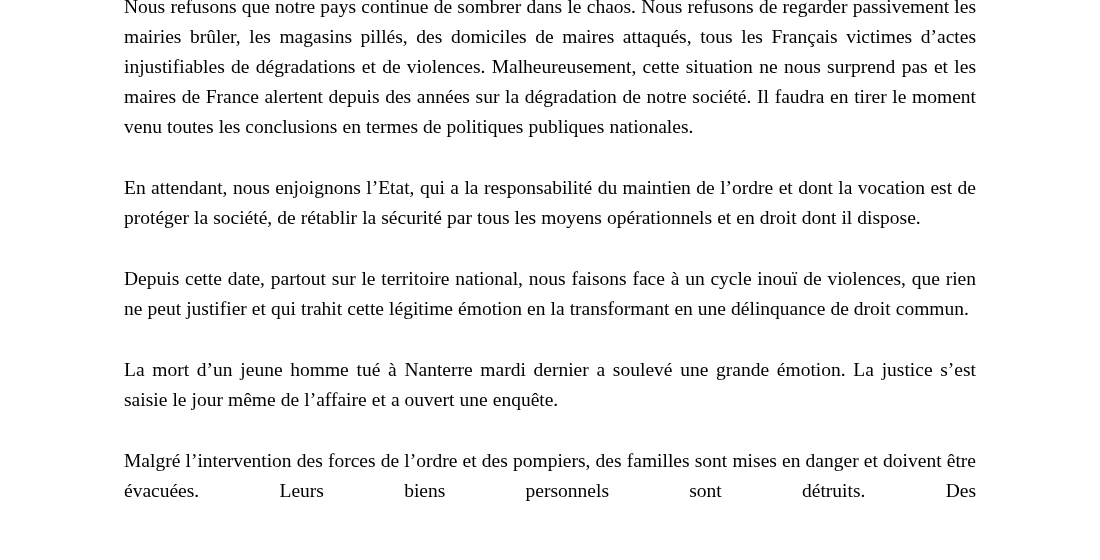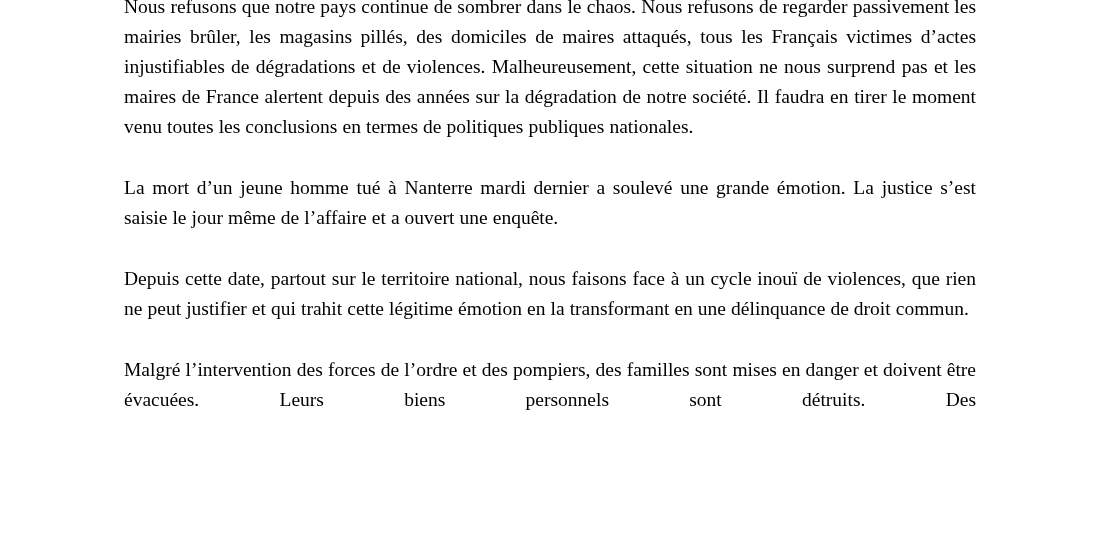--- a/index.html
+++ b/index.html
@@ -47,17 +47,18 @@
   .para.full-justify {
     text-align-last: justify;
   }
 </style>
 </head>
 <body>
 
 <div id="page">
   <div id="doc-body">
     <p class="para clipped-top">Nous refusons que notre pays continue de sombrer dans le chaos. Nous refusons de regarder passivement les mairies brûler, les magasins pillés, des domiciles de maires attaqués, tous les Français victimes d’actes injustifiables de dégradations et de violences. Malheureusement, cette situation ne nous surprend pas et les maires de France alertent depuis des années sur la dégradation de notre société. Il faudra en tirer le moment venu toutes les conclusions en termes de politiques publiques nationales.</p>
+    <p class="para">En attendant, nous enjoignons l’Etat, qui a la responsabilité du maintien de l’ordre et dont la vocation est de protéger la société, de rétablir la sécurité par tous les moyens opérationnels et en droit dont il dispose.</p>
+    <p class="para">Depuis cette date, partout sur le territoire national, nous faisons face à un cycle inouï de violences, que rien ne peut justifier et qui trahit cette légitime émotion en la transformant en une délinquance de droit commun.</p>
     <p class="para">La mort d’un jeune homme tué à Nanterre mardi dernier a soulevé une grande émotion. La justice s’est saisie le jour même de l’affaire et a ouvert une enquête.</p>
-    <p class="para">Depuis cette date, partout sur le territoire national, nous faisons face à un cycle inouï de violences, que rien ne peut justifier et qui trahit cette légitime émotion en la transformant en une délinquance de droit commun.</p>
     <p class="para full-justify">Malgré l’intervention des forces de l’ordre et des pompiers, des familles sont mises en danger et doivent être évacuées. Leurs biens personnels sont détruits. Des</p>
   </div>
 </div>
 
 </body></html>

